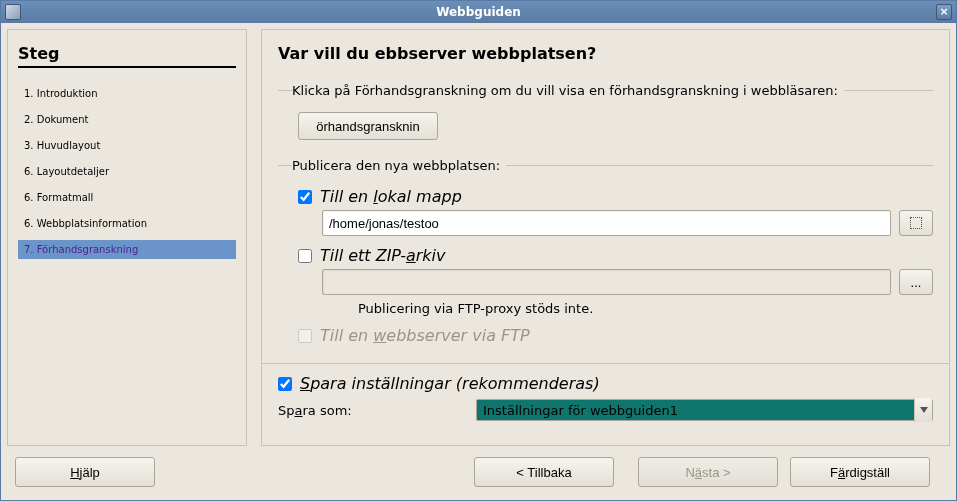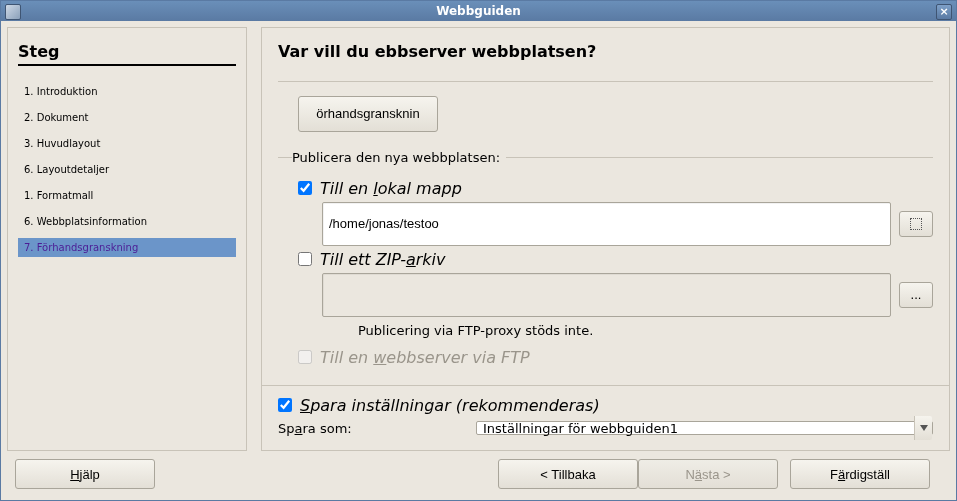--- a/index.html
+++ b/index.html
@@ -117,31 +117,31 @@
     gap: 8px;
     margin: 4px 0;
   }
   .row.indent { margin-left: 24px; }
   input[type="checkbox"] {
     width: 14px; height: 14px;
   }
   label.ck { font-size: 16px; font-style: italic; }
   .u { text-decoration: underline; }
   .textinput {
-    height: 44px;
+    height: 26px;
     border: 1px solid #a9a59a;
     background: #fff;
     padding: 0 6px;
     font-size: 13px;
     border-radius: 2px;
     box-shadow: inset 1px 1px 0 rgba(0,0,0,0.05);
   }
   .textinput.disabled { background: #ebe7df; color: #888; }
   .btn {
-    height: 36px;
+    height: 28px;
     min-width: 40px;
     padding: 0 14px;
     border: 1px solid #a9a59a;
     border-radius: 3px;
     background: linear-gradient(to bottom, #f6f4ee, #e3dfd6);
     font-size: 13px;
     cursor: pointer;
     display: inline-flex;
     align-items: center;
     justify-content: center;
@@ -149,24 +149,24 @@
   .btn.small { min-width: 34px; padding: 0; width: 34px; height: 26px; }
   .btn.disabled {
     color: #9a958b;
     background: linear-gradient(to bottom, #efede6, #e3dfd6);
     cursor: default;
   }
   .disabled-text { color: #9a958b; }
   .sep { border-top: 1px solid #c8c3b8; margin: 6px -16px 10px -16px; }
   .dropdown {
     flex: 1;
-    height: 14px;
+    height: 22px;
     border: 1px solid #a9a59a;
     border-radius: 2px;
-    background: #ffffff;
+    background: #0f766e;
     display: flex;
     align-items: center;
     padding: 0 0 0 6px;
     position: relative;
   }
   .dropdown .arrowbtn {
     width: 18px;
     height: 24px;
     border-left: 1px solid #c8c3b8;
     display: flex;
@@ -203,30 +203,31 @@
   </div>
 
   <div class="body">
     <div class="panel sidebar">
       <h2>Steg</h2>
       <ul class="steps">
         <li>1. Introduktion</li>
         <li>2. Dokument</li>
         <li>3. Huvudlayout</li>
         <li>6. Layoutdetaljer</li>
-        <li>1. Formatmall</li>
+        <li>6. Formatmall</li>
         <li>6. Webbplatsinformation</li>
         <li class="selected">7. Förhandsgranskning</li>
       </ul>
     </div>
 
     <div class="panel main">
       <h2>Var vill du ebbserver webbplatsen?</h2>
 
       <fieldset>
+        <legend>Klicka på Förhandsgranskning om du vill visa en förhandsgranskning i webbläsaren:</legend>
         <div class="row">
           <button class="btn" style="min-width:140px">örhandsgransknin</button>
         </div>
       </fieldset>
 
       <fieldset>
         <legend>Publicera den nya webbplatsen:</legend>
 
         <div class="row">
           <input type="checkbox" checked="" style="">
@@ -234,21 +235,21 @@
             <span>Till en </span><span class="u">l</span><span>okal mapp</span>
           </label>
         </div>
         <div class="row indent">
           <input type="text" class="textinput" style="flex: 1 1 0%;" value="/home/jonas/testoo">
           <button class="btn small">
             <span class="icon-dots"></span>
           </button>
         </div>
 
-        <div class="row" style="margin-top:4px">
+        <div class="row" style="margin-top:10px">
           <input type="checkbox" style="">
           <label class="ck">
             <span>Till ett ZIP-</span><span class="u">a</span><span>rkiv</span>
           </label>
         </div>
         <div class="row indent">
           <input type="text" class="textinput disabled" style="flex: 1 1 0%;" disabled="" value="">
           <button class="btn small">...</button>
         </div>
 
@@ -287,21 +288,21 @@
 
     </div>
   </div>
 
   <div class="footer">
     <button class="btn">
       <span class="u">H</span>
         <span>jälp</span>
     </button>
     <div class="spacer"></div>
-    <button class="btn" style="margin-right:0">&lt; Tillbaka</button>
+    <button class="btn" style="margin-right:24px">&lt; Tillbaka</button>
     <button class="btn disabled" style="margin-right:12px">
       <span>N</span>
         <span class="u">ä</span>
         <span>sta &gt;</span>
     </button>
     <button class="btn" style="margin-right:12px">
       <span>F</span>
         <span class="u">ä</span>
         <span>rdigställ</span>
     </button>

